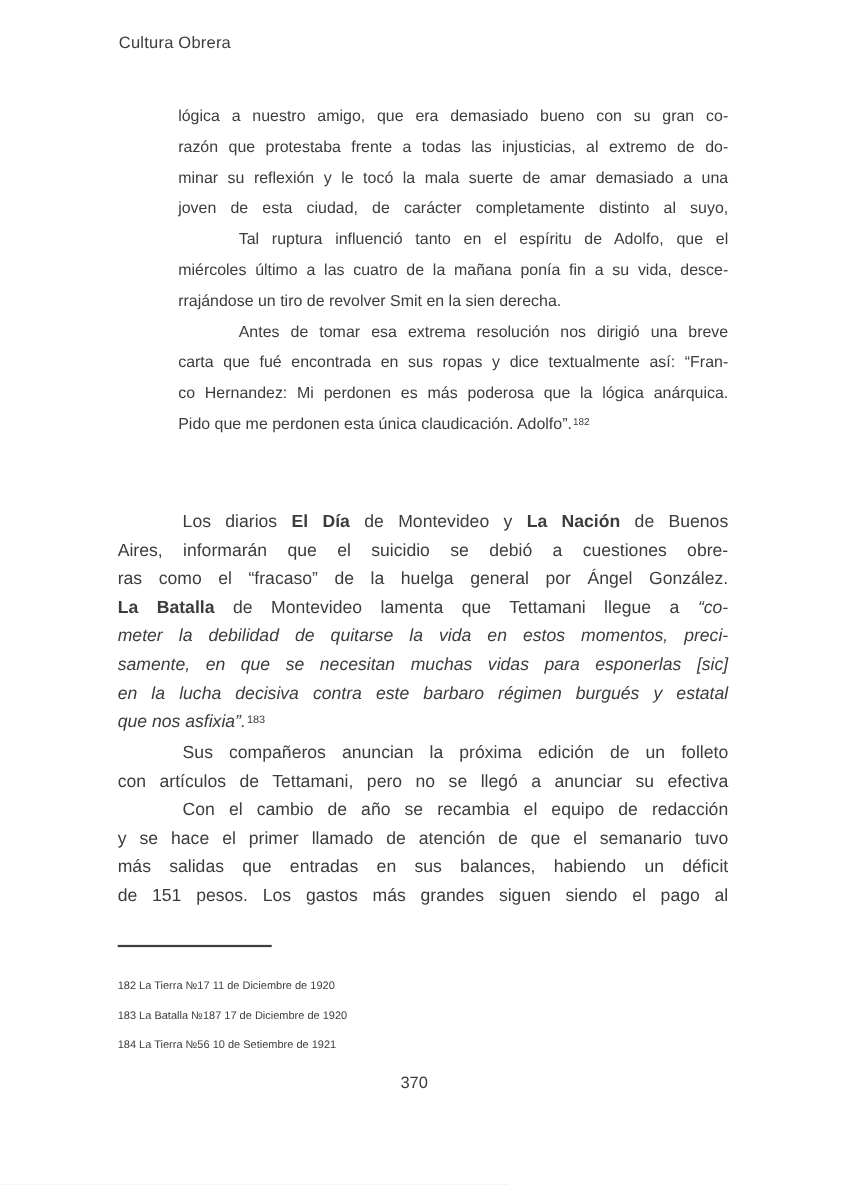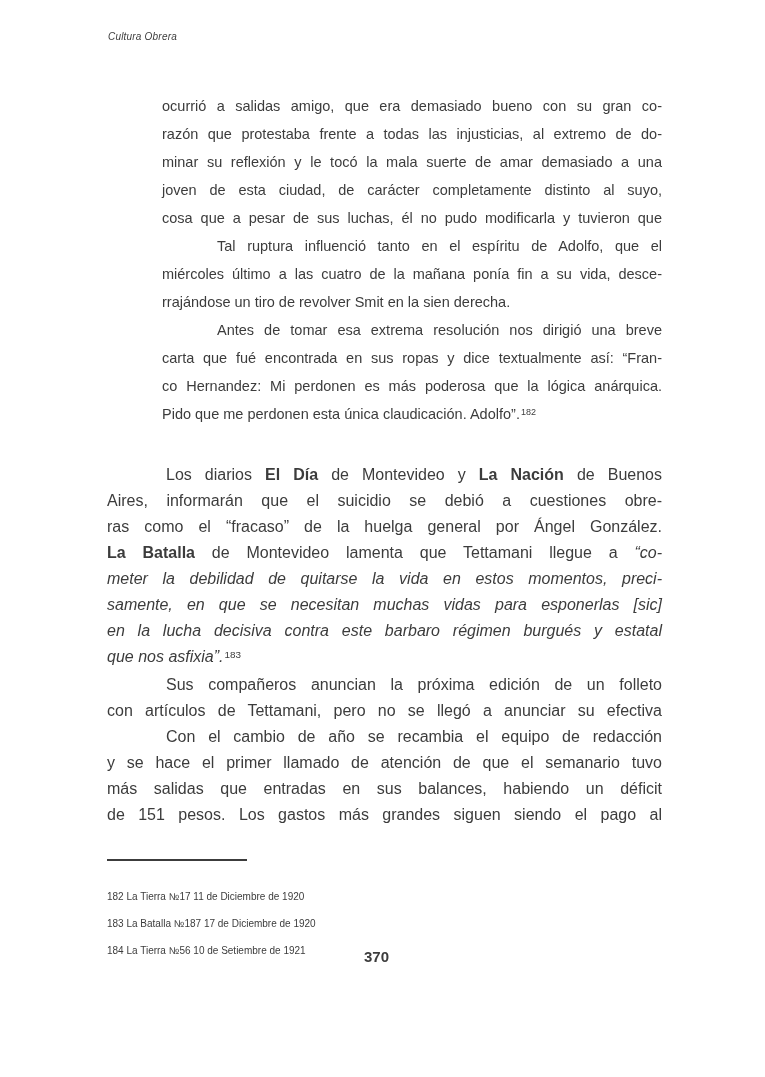--- a/index.html
+++ b/index.html
@@ -10,22 +10,21 @@
     background: #ffffff;
     font-family: "Liberation Sans", sans-serif;
     color: #3c3c3c;
     overflow: hidden;
     margin: 0 auto;
   }
   .header {
     position: absolute;
     left: 108px;
     top: 31px;
-    font-size: 10px;
-    font-style: italic;
+    font-size: 15px;
     letter-spacing: 0.2px;
   }
   .quote-block {
     position: absolute;
     left: 162px;
     top: 92px;
     width: 500px;
     font-size: 14.5px;
     line-height: 28px;
   }
@@ -66,38 +65,36 @@
     position: absolute;
     left: 107px;
     top: 883px;
     width: 520px;
     font-size: 10px;
     line-height: 27px;
   }
   .page-number {
     position: absolute;
     left: 0;
-    top: 948px;
+    top: 976px;
     width: 753px;
     text-align: center;
     font-size: 15px;
-    font-weight: bold;
   }
 </style>
 </head>
 <body>
 
 <div class="page" style="background: rgb(255, 255, 255); color: rgb(60, 60, 60);">
   <div class="header">Cultura Obrera</div>
   <div class="quote-block">
-      <div class="line just"><span>ocurrió a salidas amigo, que era demasiado bueno con su gran co-</span></div>
+      <div class="line just"><span>lógica a nuestro amigo, que era demasiado bueno con su gran co-</span></div>
       <div class="line just"><span>razón que protestaba frente a todas las injusticias, al extremo de do-</span></div>
       <div class="line just"><span>minar su reflexión y le tocó la mala suerte de amar demasiado a una</span></div>
       <div class="line just"><span>joven de esta ciudad, de carácter completamente distinto al suyo,</span></div>
-      <div class="line just"><span>cosa que a pesar de sus luchas, él no pudo modificarla y tuvieron que</span></div>
       <div class="line just indent"><span>Tal ruptura influenció tanto en el espíritu de Adolfo, que el</span></div>
       <div class="line just"><span>miércoles último a las cuatro de la mañana ponía fin a su vida, desce-</span></div>
       <div class="line"><span>rrajándose un tiro de revolver Smit en la sien derecha.</span></div>
       <div class="line just indent"><span>Antes de tomar esa extrema resolución nos dirigió una breve</span></div>
       <div class="line just"><span>carta que fué encontrada en sus ropas y dice textualmente así: “Fran-</span></div>
       <div class="line just"><span>co Hernandez: Mi perdonen es más poderosa que la lógica anárquica.</span></div>
       <div class="line"><span>Pido que me perdonen esta única claudicación. Adolfo”.</span><span class="run-sup">182</span></div>
     </div>
   <div class="body-block">
       <div class="line just indent"><span>Los diarios </span><span class="run-b">El Día</span><span> de Montevideo y </span><span class="run-b">La Nación</span><span> de Buenos</span></div>

